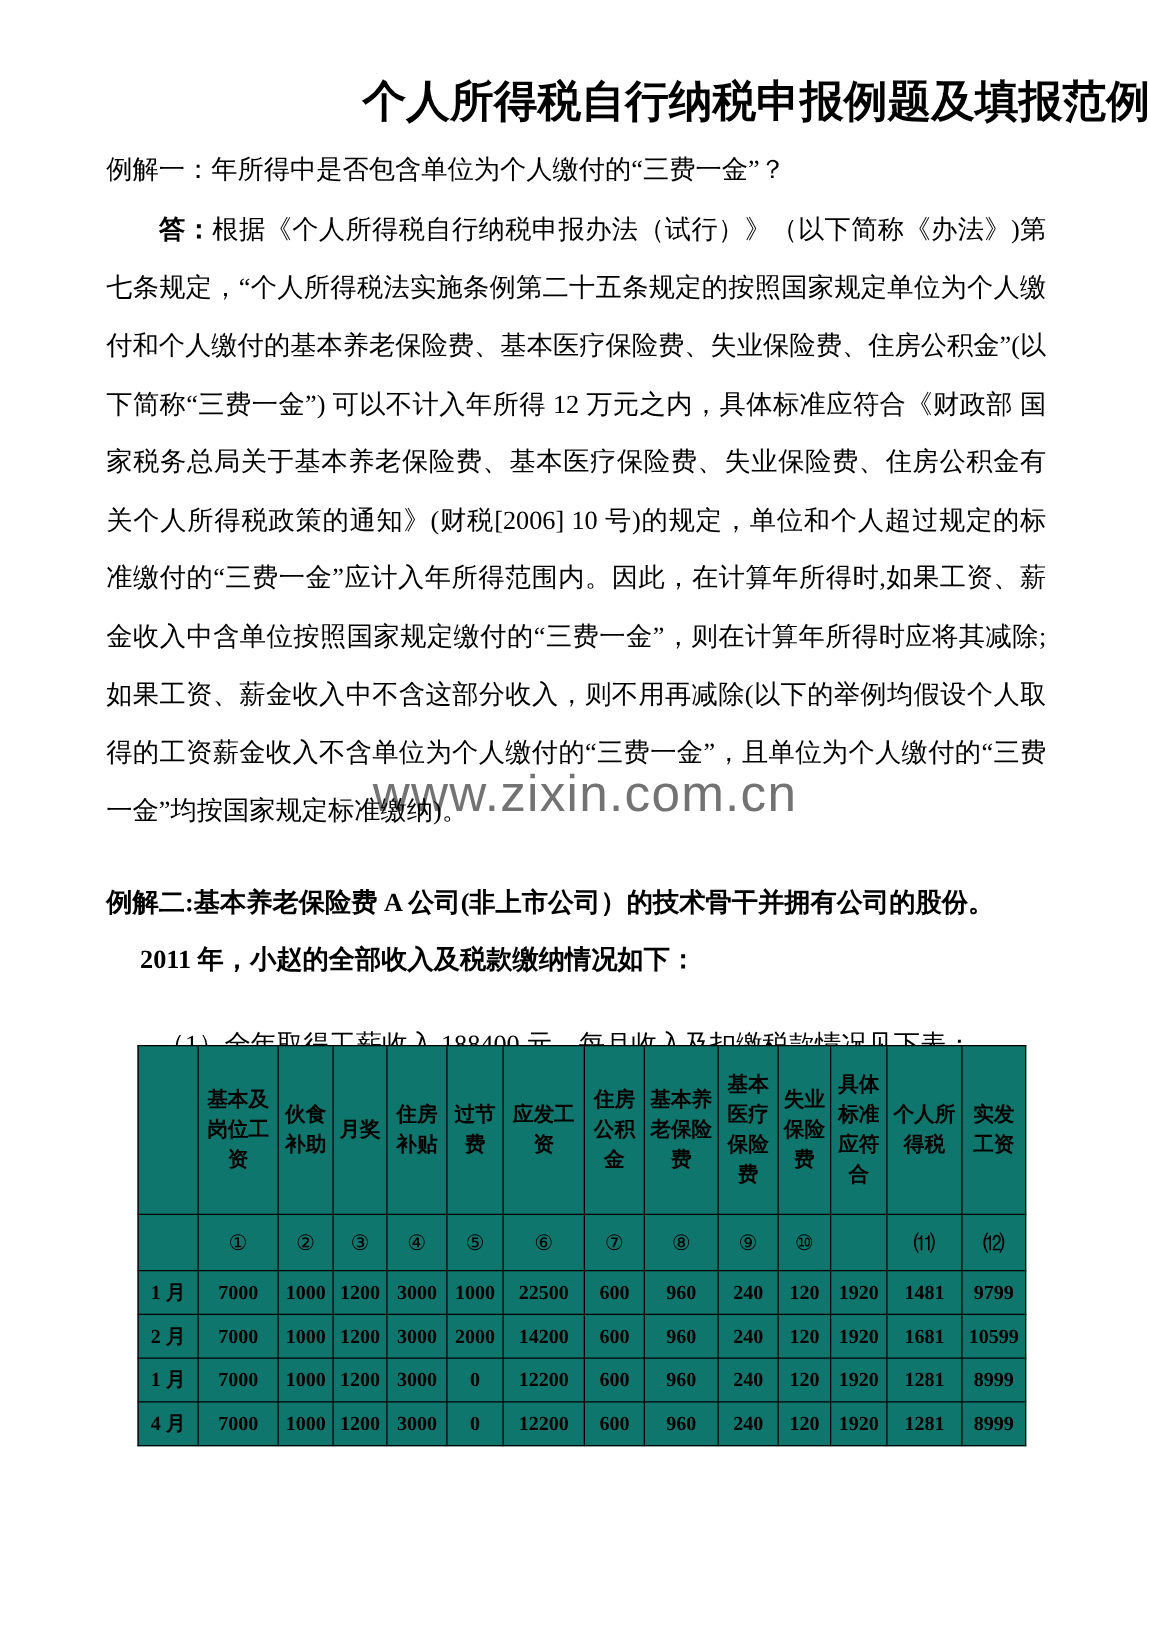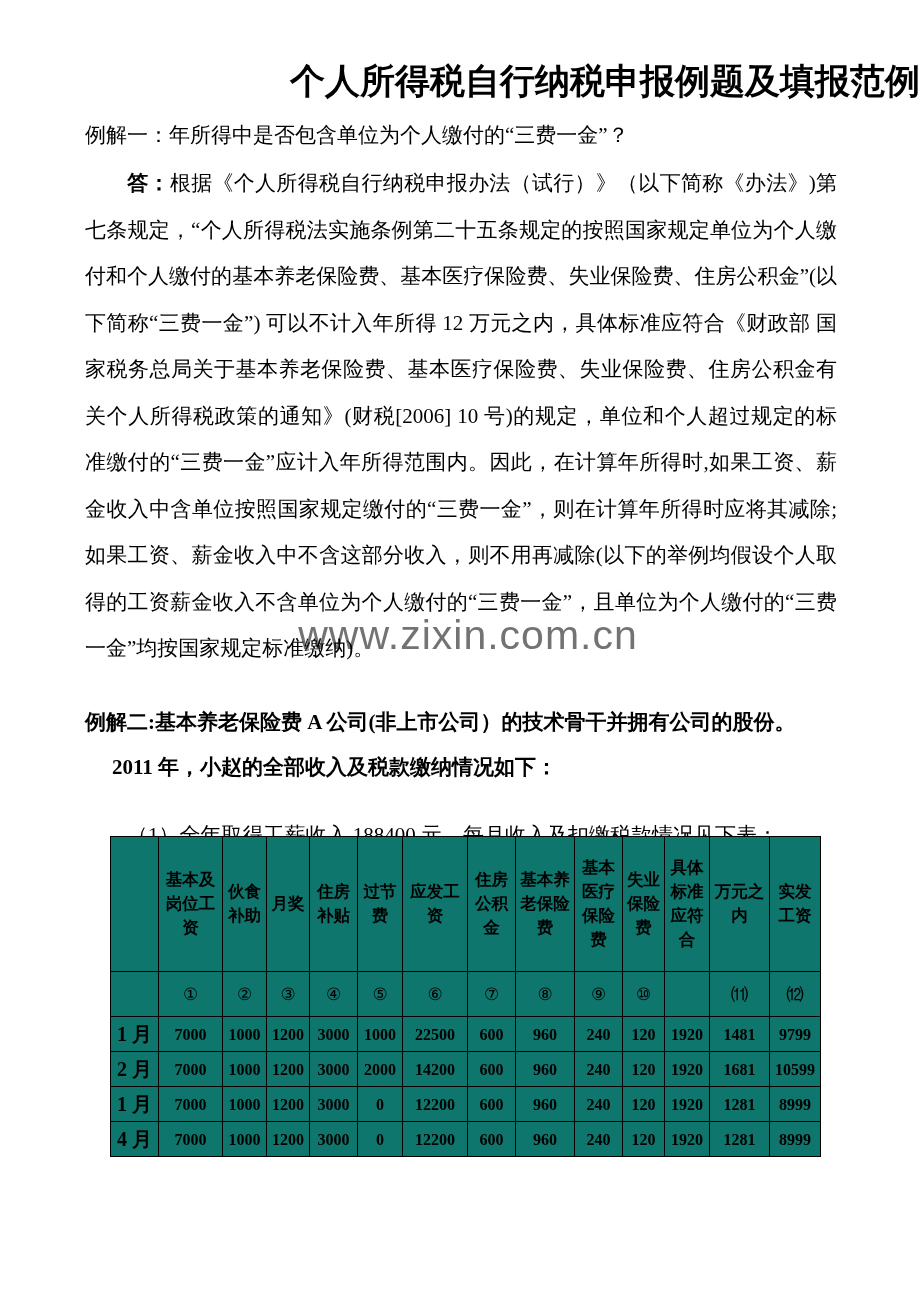--- a/index.html
+++ b/index.html
@@ -128,21 +128,21 @@
   table.paytable tr.numrow td {
     height: 42px;
     font-size: 17px;
     font-weight: 400;
   }
   table.paytable tr.datarow td {
     height: 32px;
     font-size: 16px;
   }
   table.paytable tr.datarow td.monthcell {
-    font-size: 20px;
+    font-size: 16px;
   }
   .c0 { width: 48px; }
   .c1 { width: 64px; }
   .c2 { width: 44px; }
   .c3 { width: 43px; }
   .c4 { width: 48px; }
   .c5 { width: 45px; }
   .c6 { width: 65px; }
   .c7 { width: 48px; }
   .c8 { width: 59px; }
@@ -196,21 +196,21 @@
           <td>伙食补助</td>
           <td>月奖</td>
           <td>住房补贴</td>
           <td>过节费</td>
           <td>应发工资</td>
           <td>住房公积金</td>
           <td>基本养老保险费</td>
           <td>基本医疗保险费</td>
           <td>失业保险费</td>
           <td>具体标准应符合</td>
-          <td>万元之内</td>
+          <td>个人所得税</td>
           <td>实发工资</td>
         </tr>
         <tr class="numrow">
           <td></td>
           <td>①</td>
           <td>②</td>
           <td>③</td>
           <td>④</td>
           <td>⑤</td>
           <td>⑥</td>

